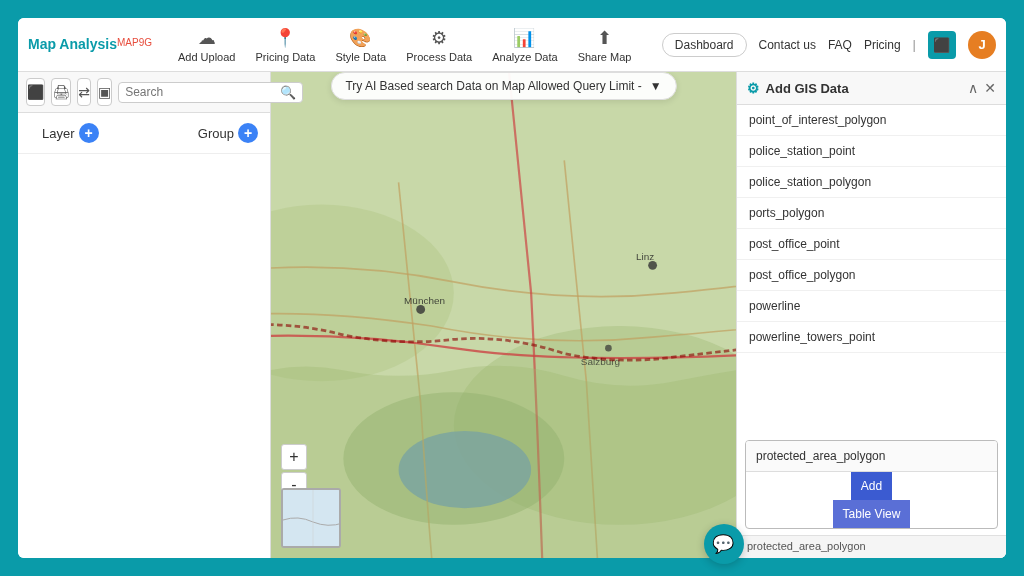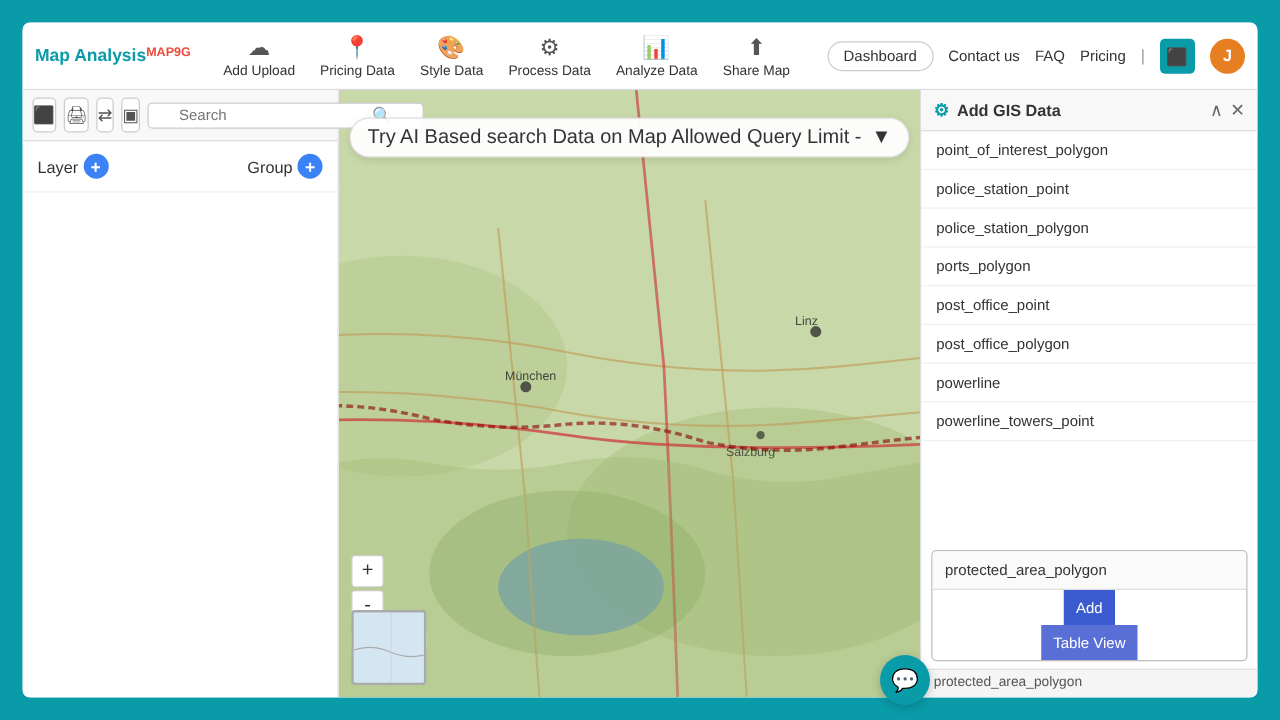--- a/index.html
+++ b/index.html
@@ -44,21 +44,21 @@
     }
     .brand-title {
       font-size: 14px;
       font-weight: bold;
       color: #0a9ba9;
       line-height: 1.1;
     }
     .brand-sub {
       font-size: 10px;
       color: #0a9ba9;
-      font-weight: bold;
+      font-weight: normal;
     }
     .brand-sub span {
       color: #e74c3c;
     }
 
     .nav-items {
       display: flex;
       align-items: center;
       gap: 4px;
       flex: 1;
@@ -167,21 +167,21 @@
       font-size: 14px;
       color: #555;
     }
 
     .search-box {
       display: flex;
       align-items: center;
       border: 1px solid #ccc;
       border-radius: 4px;
       background: #fff;
-      padding: 2px 24px;
+      padding: 2px 6px;
       flex: 1;
     }
     .search-input {
       border: none;
       outline: none;
       font-size: 12px;
       flex: 1;
       min-width: 0;
     }
 
@@ -193,20 +193,21 @@
       border-bottom: 1px solid #eee;
     }
     .layer-btn, .group-btn {
       display: flex;
       align-items: center;
       gap: 4px;
       font-size: 13px;
       font-weight: 500;
       color: #333;
       cursor: pointer;
+      margin-left: 12px;
     }
     .plus-circle {
       width: 20px;
       height: 20px;
       background: #3b82f6;
       border-radius: 50%;
       color: #fff;
       font-size: 14px;
       display: flex;
       align-items: center;
@@ -217,28 +218,28 @@
     
     .map-area {
       flex: 1;
       position: relative;
       overflow: hidden;
     }
 
     
     .ai-banner {
       position: absolute;
-      top: 22px;
+      top: 0;
       left: 50%;
       transform: translateX(-50%);
       background: rgba(255,255,255,0.95);
       border: 1px solid #ddd;
       border-radius: 20px;
       padding: 6px 14px;
-      font-size: 16px;
+      font-size: 12px;
       color: #333;
       display: flex;
       align-items: center;
       gap: 8px;
       white-space: nowrap;
       z-index: 20;
       box-shadow: 0 2px 6px rgba(0,0,0,0.1);
     }
 
     

